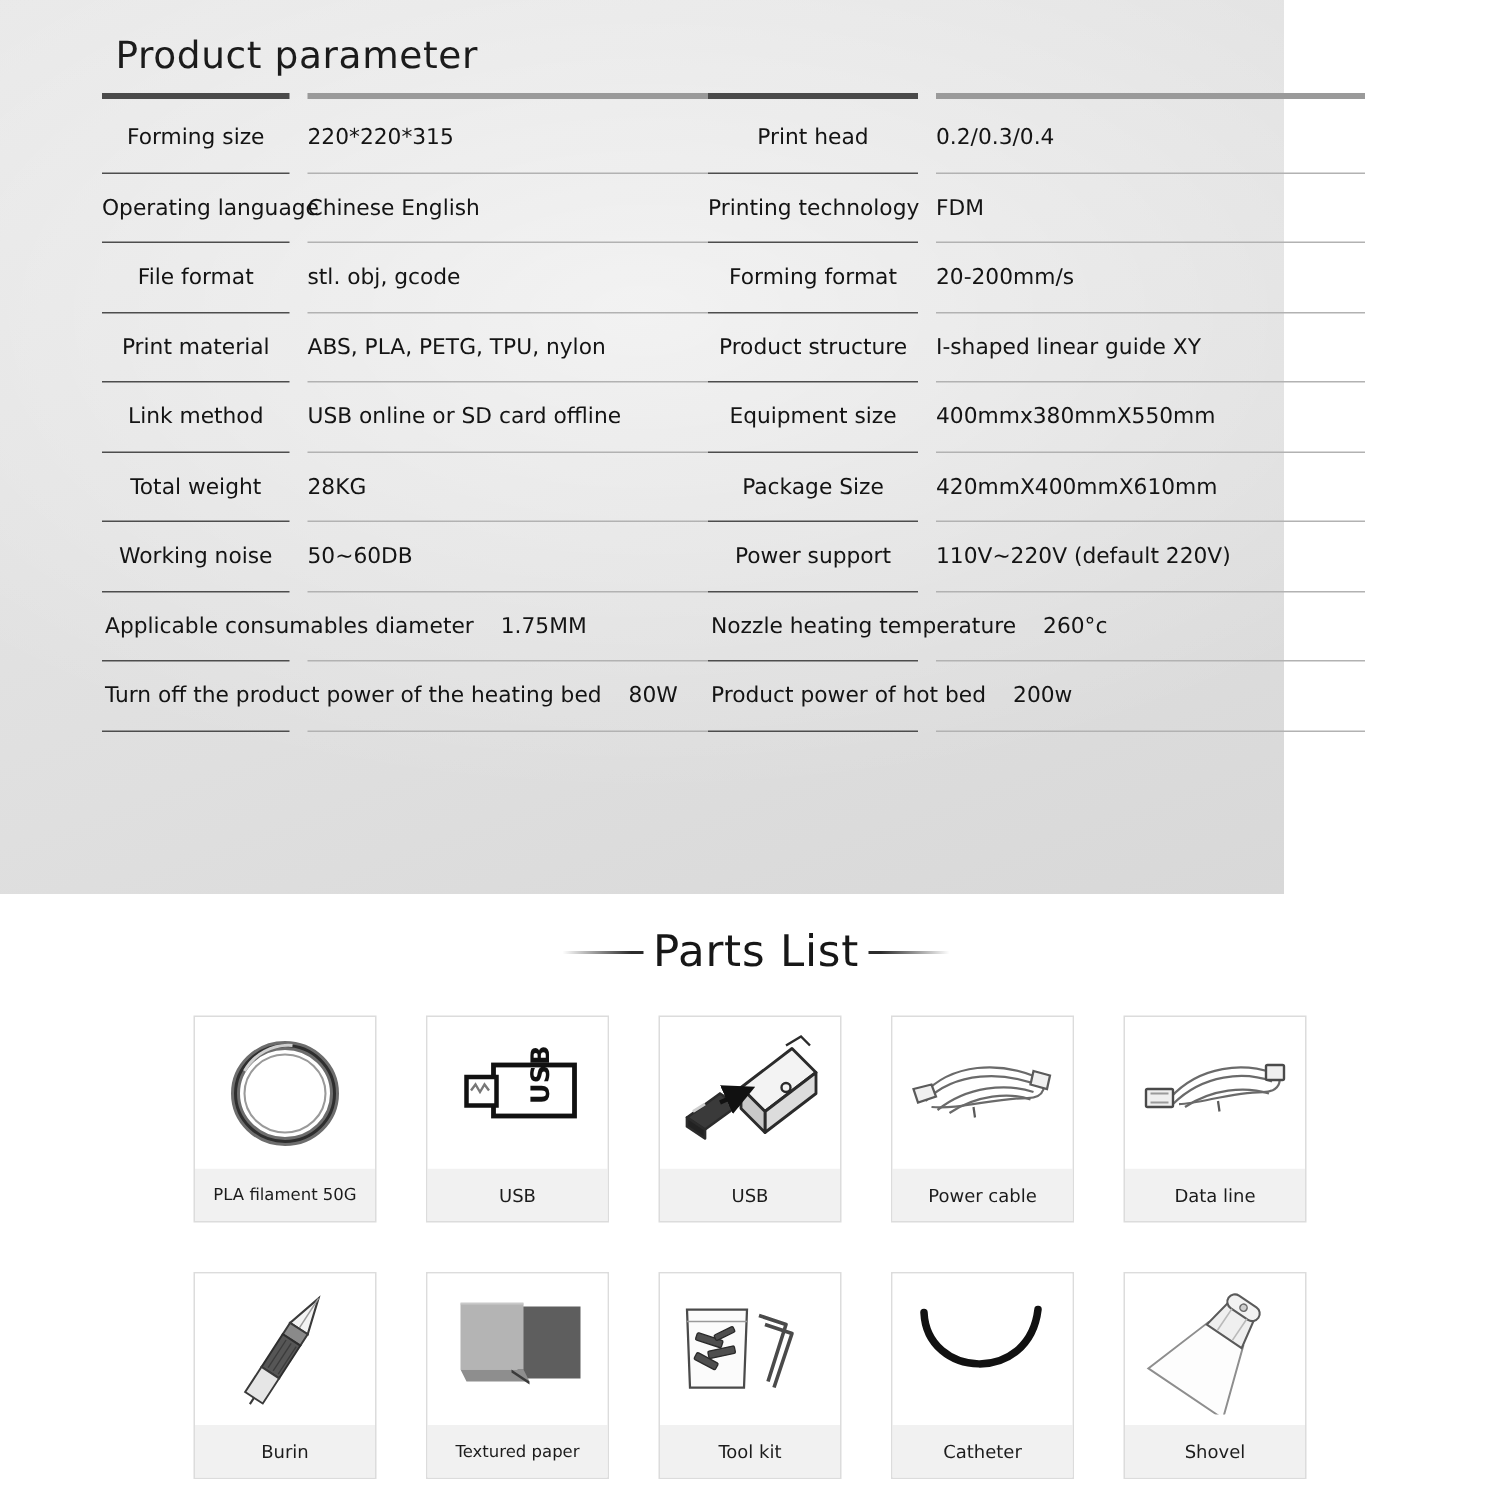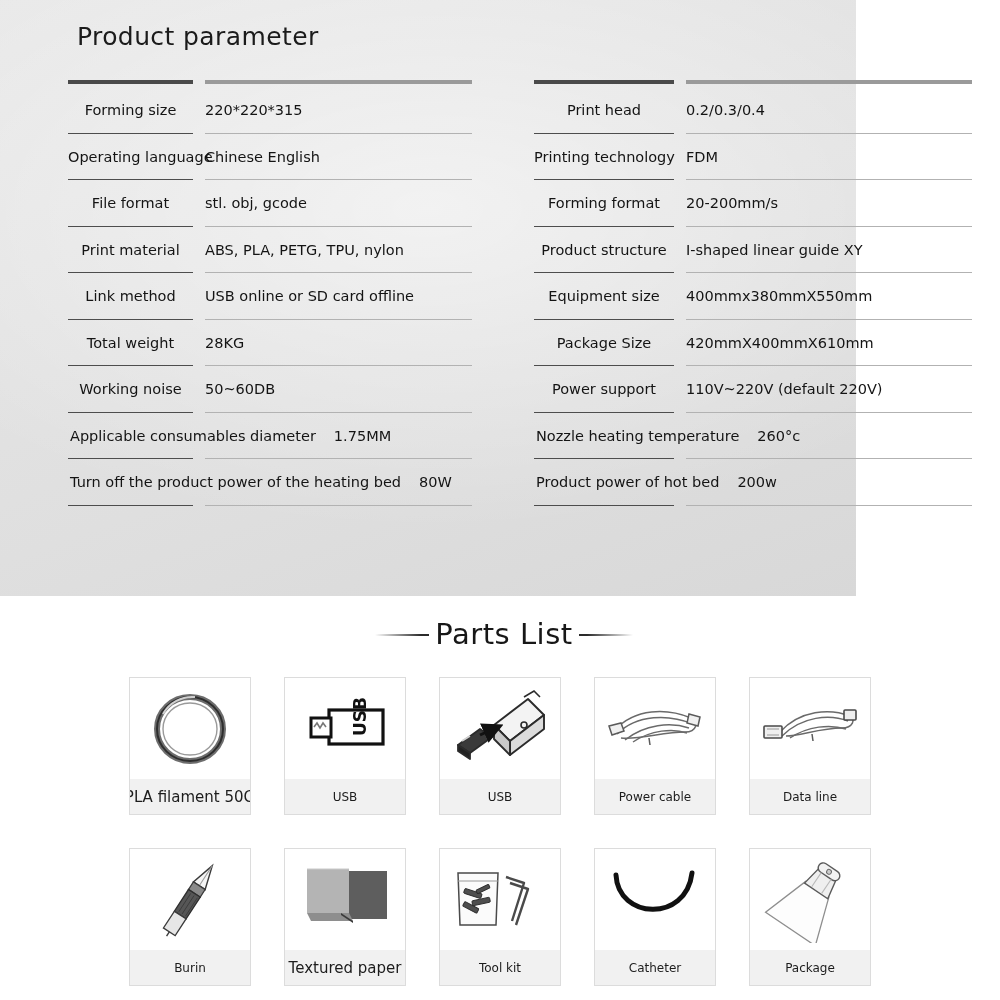--- a/index.html
+++ b/index.html
@@ -21,27 +21,26 @@
     box-sizing:border-box;
   }
   .spec-title{
     position:absolute;left:77px;top:22px;
     font-size:25px;color:#1b1b1b;
     letter-spacing:.4px;
     font-family:"DejaVu Sans", sans-serif;
   }
 
   .spec-cols{
-    position:absolute;top:80px;left:0;width:1000px;
+    position:absolute;top:62px;left:0;width:1000px;
     display:flex;
-    gap:44px;
   }
   .spec-col{position:relative;}
   .spec-col.left{margin-left:68px;width:404px;}
-  .spec-col.right{margin-left:18px;width:438px;}
+  .spec-col.right{width:438px;}
 
   
   .col-head{display:flex;height:7px;margin-bottom:0;}
   .col-head .hl{height:4px;background:#4a4a4a;}
   .col-head .hr{height:4px;background:#9a9a9a;margin-left:12px;flex:1;}
 
   .left .col-head .hl{width:125px;}
   .right .col-head .hl{width:140px;}
 
   .row{
@@ -131,21 +130,21 @@
     background:#fff;
     position:relative;
   }
   .card .cap{
     height:35px;flex:0 0 35px;
     background:#f1f1f1;
     display:flex;align-items:center;justify-content:center;
     font-size:12px;color:#1c1c1c;
     white-space:nowrap;
   }
-  .card .cap.tight{font-size:15px;}
+  .card .cap.tight{font-size:11px;}
 
   svg{display:block;}
 </style>
 </head>
 <body>
 
 <div class="page">
 
   <div class="spec-section">
     <div class="spec-title">Product parameter</div>
@@ -411,17 +410,17 @@
           <svg width="100" height="86" viewBox="0 0 100 86">
       <g transform="rotate(34 50 43)">
         <path d="M36 30 L64 30 L80 78 L20 78 Z" fill="#fdfdfd" stroke="#8e8e8e" stroke-width="1.3"></path>
         <path d="M40 10 L60 10 L64 32 L36 32 Z" fill="#efefef" stroke="#5a5a5a" stroke-width="1.4"></path>
         <rect x="38" y="4" width="24" height="10" rx="5" fill="#f2f2f2" stroke="#5a5a5a" stroke-width="1.4"></rect>
         <circle cx="50" cy="9" r="2.4" fill="#cdcdcd" stroke="#6a6a6a" stroke-width="1"></circle>
         <path d="M44 14 L44 31 M56 14 L56 31" stroke="#b9b9b9" stroke-width="1.1"></path>
       </g>
     </svg>
         </div>
-        <div class="cap">Package</div>
+        <div class="cap">Shovel</div>
       </div>
     </div>
 
 </div>
 
 </body></html>

